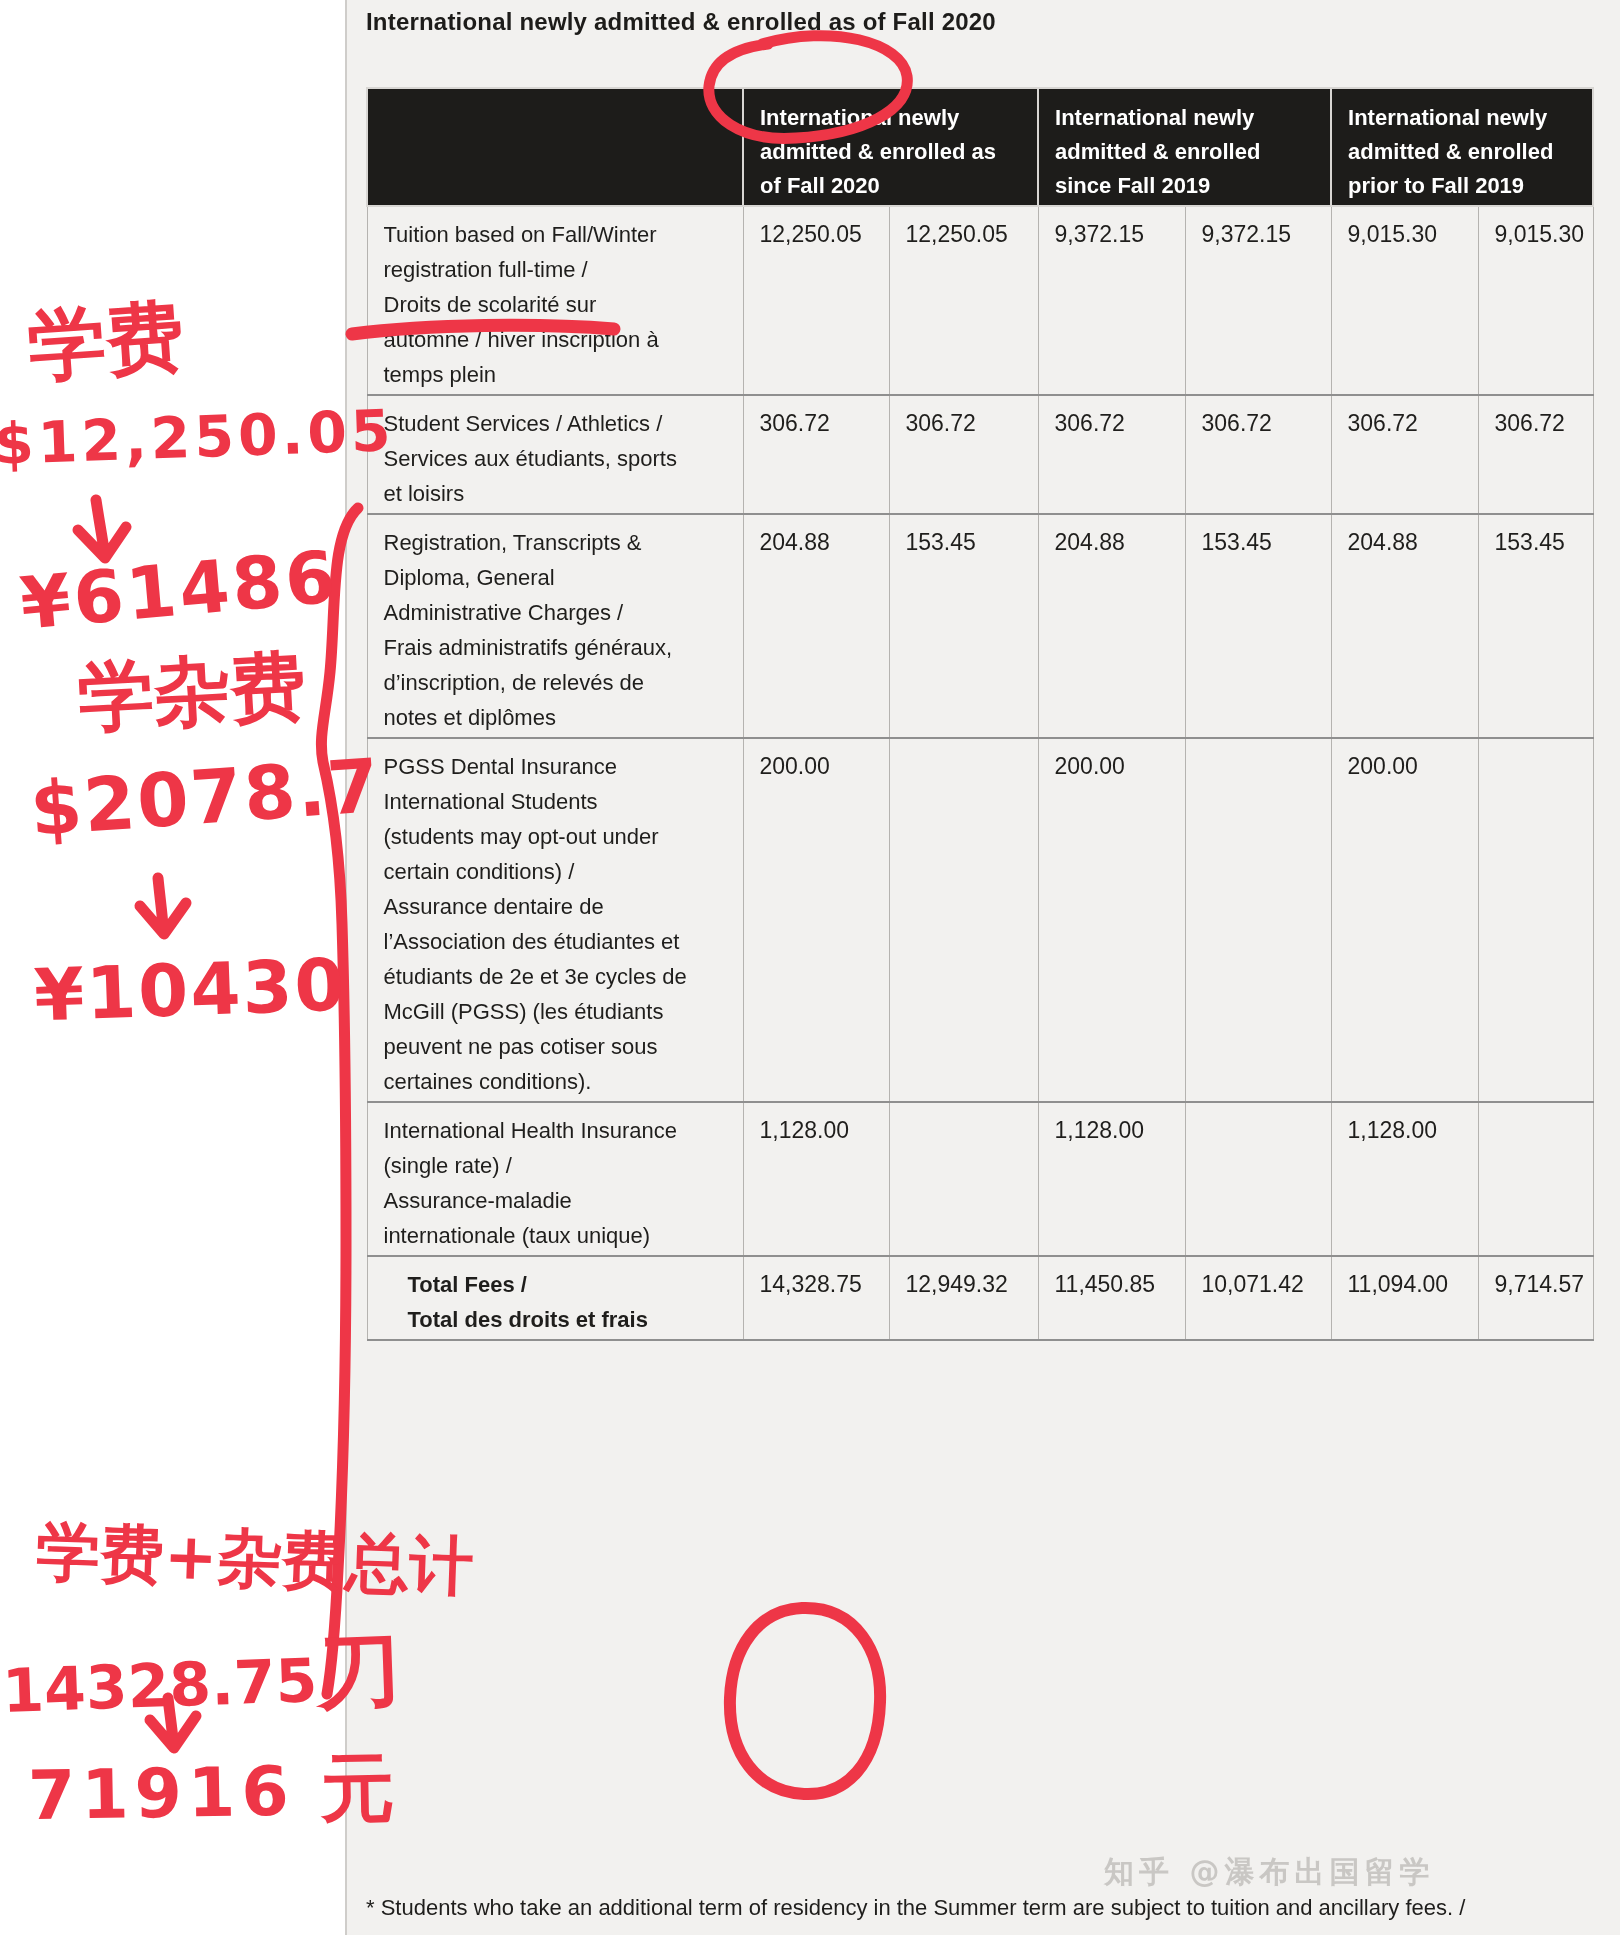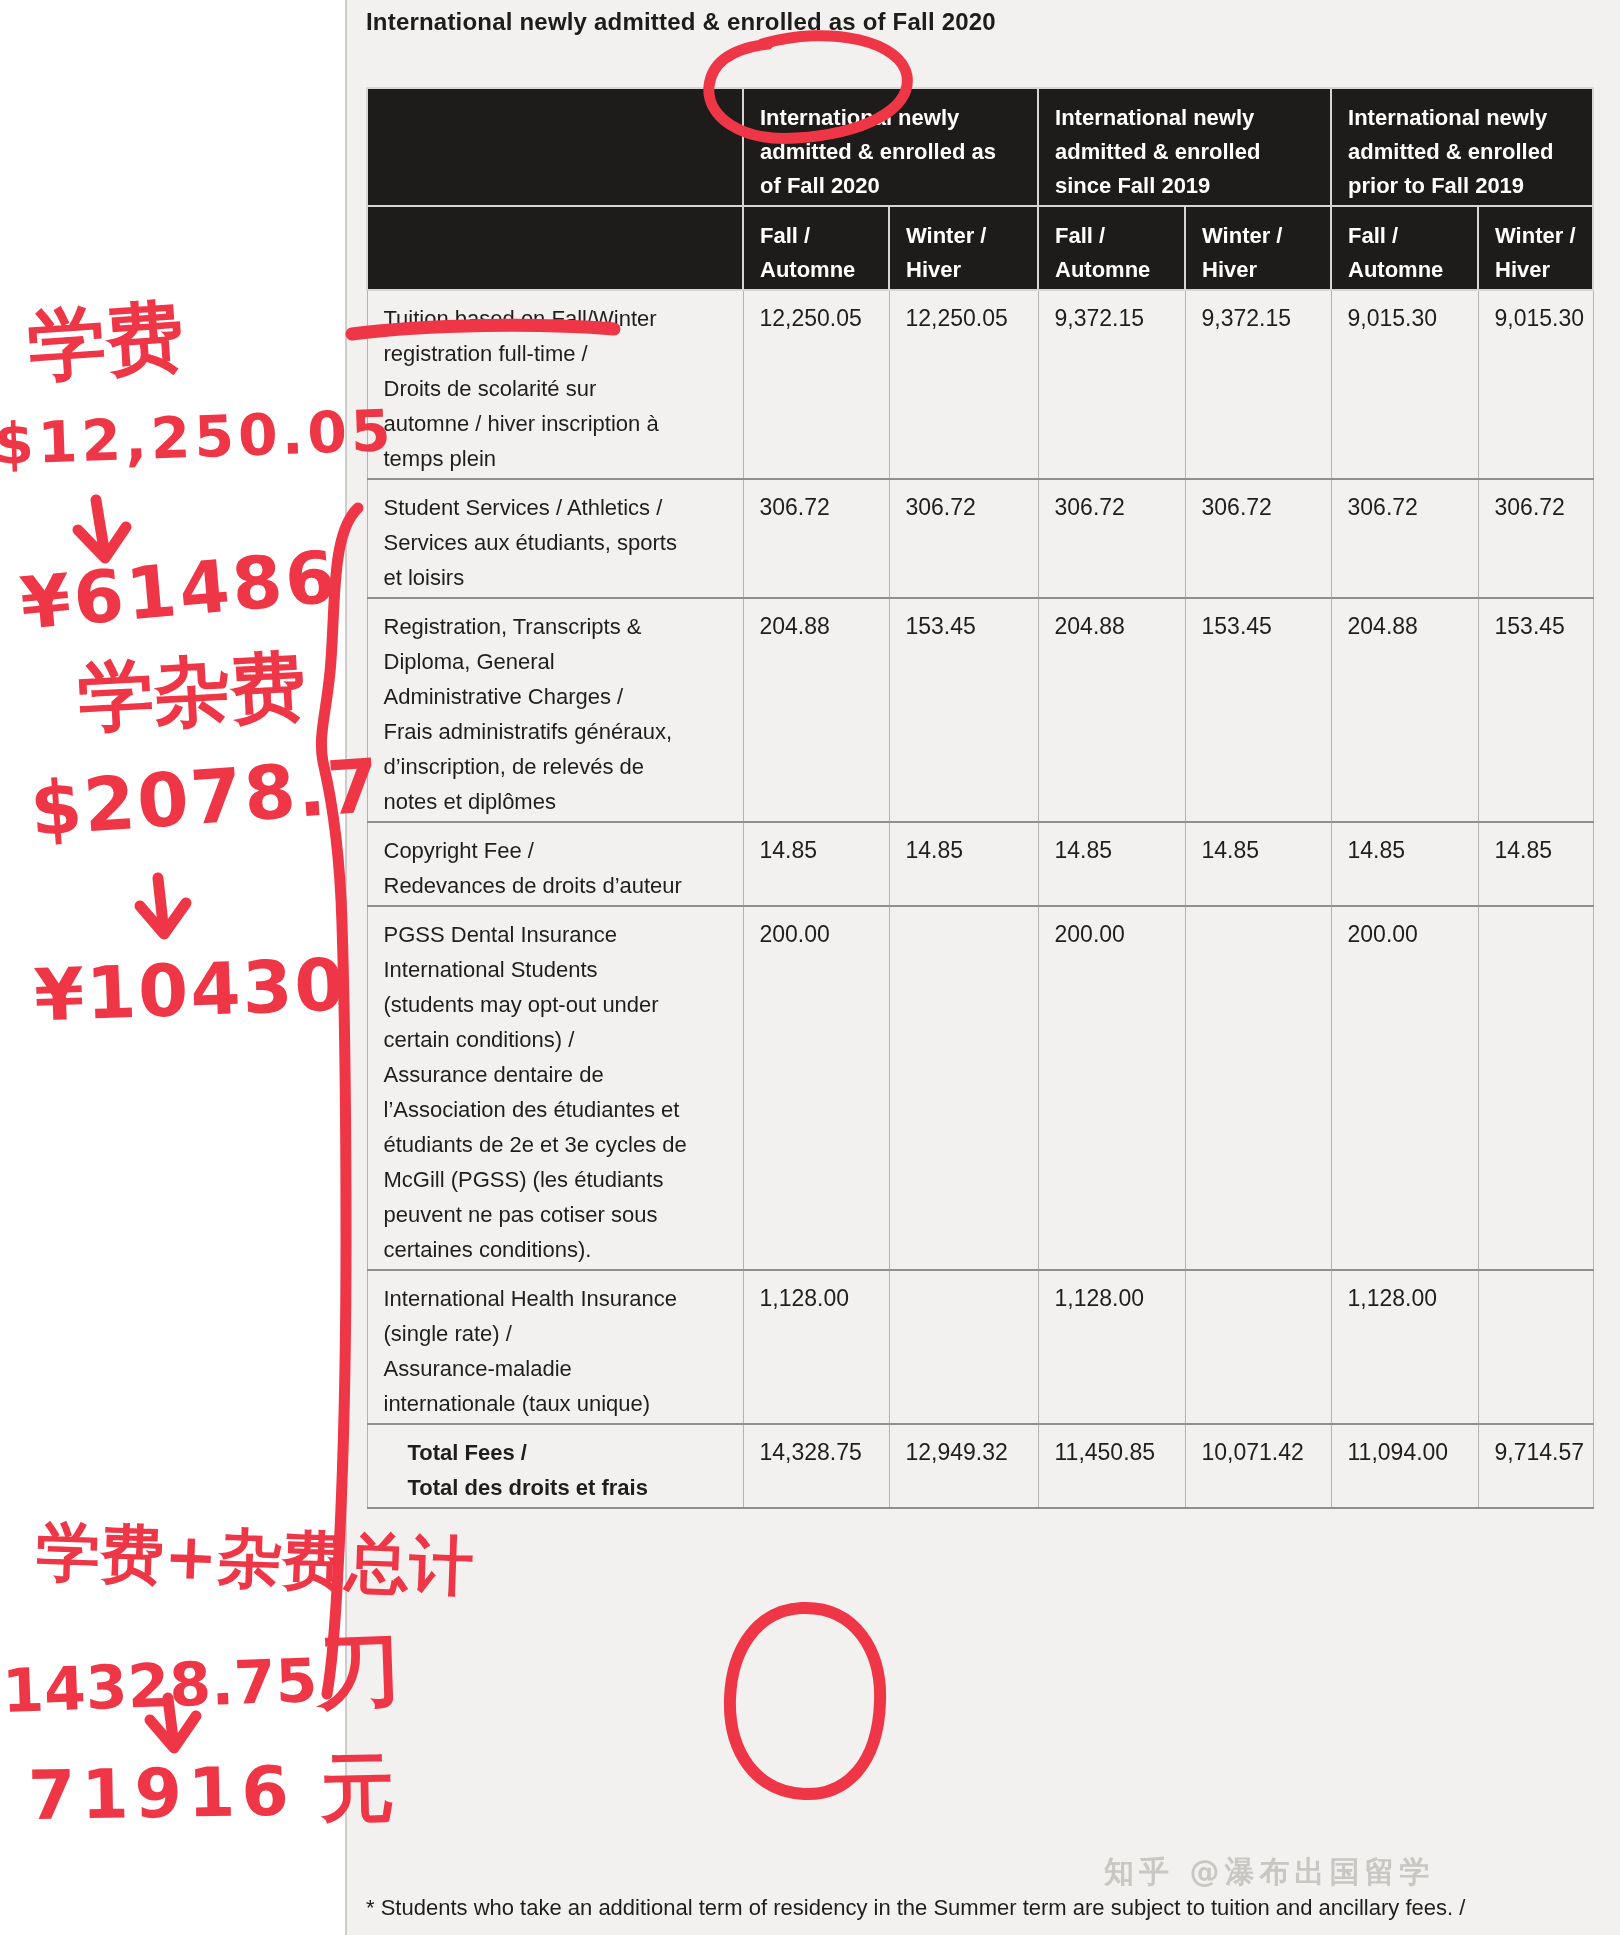--- a/index.html
+++ b/index.html
@@ -82,35 +82,20 @@
       <th></th>
       <th colspan="2">International newly
 admitted &amp; enrolled as
 of Fall 2020</th>
       <th colspan="2">International newly
 admitted &amp; enrolled
 since Fall 2019</th>
       <th colspan="2">International newly
 admitted &amp; enrolled
 prior to Fall 2019</th>
-    </tr>
-    <tr>
-      <th></th>
-      <th>Fall /
-Automne</th>
-      <th>Winter /
-Hiver</th>
-      <th>Fall /
-Automne</th>
-      <th>Winter /
-Hiver</th>
-      <th>Fall /
-Automne</th>
-      <th>Winter /
-Hiver</th>
     </tr>
   </thead>
   <tbody>
     <tr>
       <td class="lbl">Tuition based on Fall/Winter
 registration full-time /
 Droits de scolarité sur
 automne / hiver inscription à
 temps plein</td>
       <td>12,250.05</td>
@@ -139,30 +124,20 @@
 d’inscription, de relevés de
 notes et diplômes</td>
       <td>204.88</td>
       <td>153.45</td>
       <td>204.88</td>
       <td>153.45</td>
       <td>204.88</td>
       <td>153.45</td>
     </tr>
     <tr>
-      <td class="lbl">Copyright Fee /
-Redevances de droits d’auteur</td>
-      <td>14.85</td>
-      <td>14.85</td>
-      <td>14.85</td>
-      <td>14.85</td>
-      <td>14.85</td>
-      <td>14.85</td>
-    </tr>
-    <tr>
       <td class="lbl">PGSS Dental Insurance
 International Students
 (students may opt-out under
 certain conditions) /
 Assurance dentaire de
 l’Association des étudiantes et
 étudiants de 2e et 3e cycles de
 McGill (PGSS) (les étudiants
 peuvent ne pas cotiser sous
 certaines conditions).</td>

